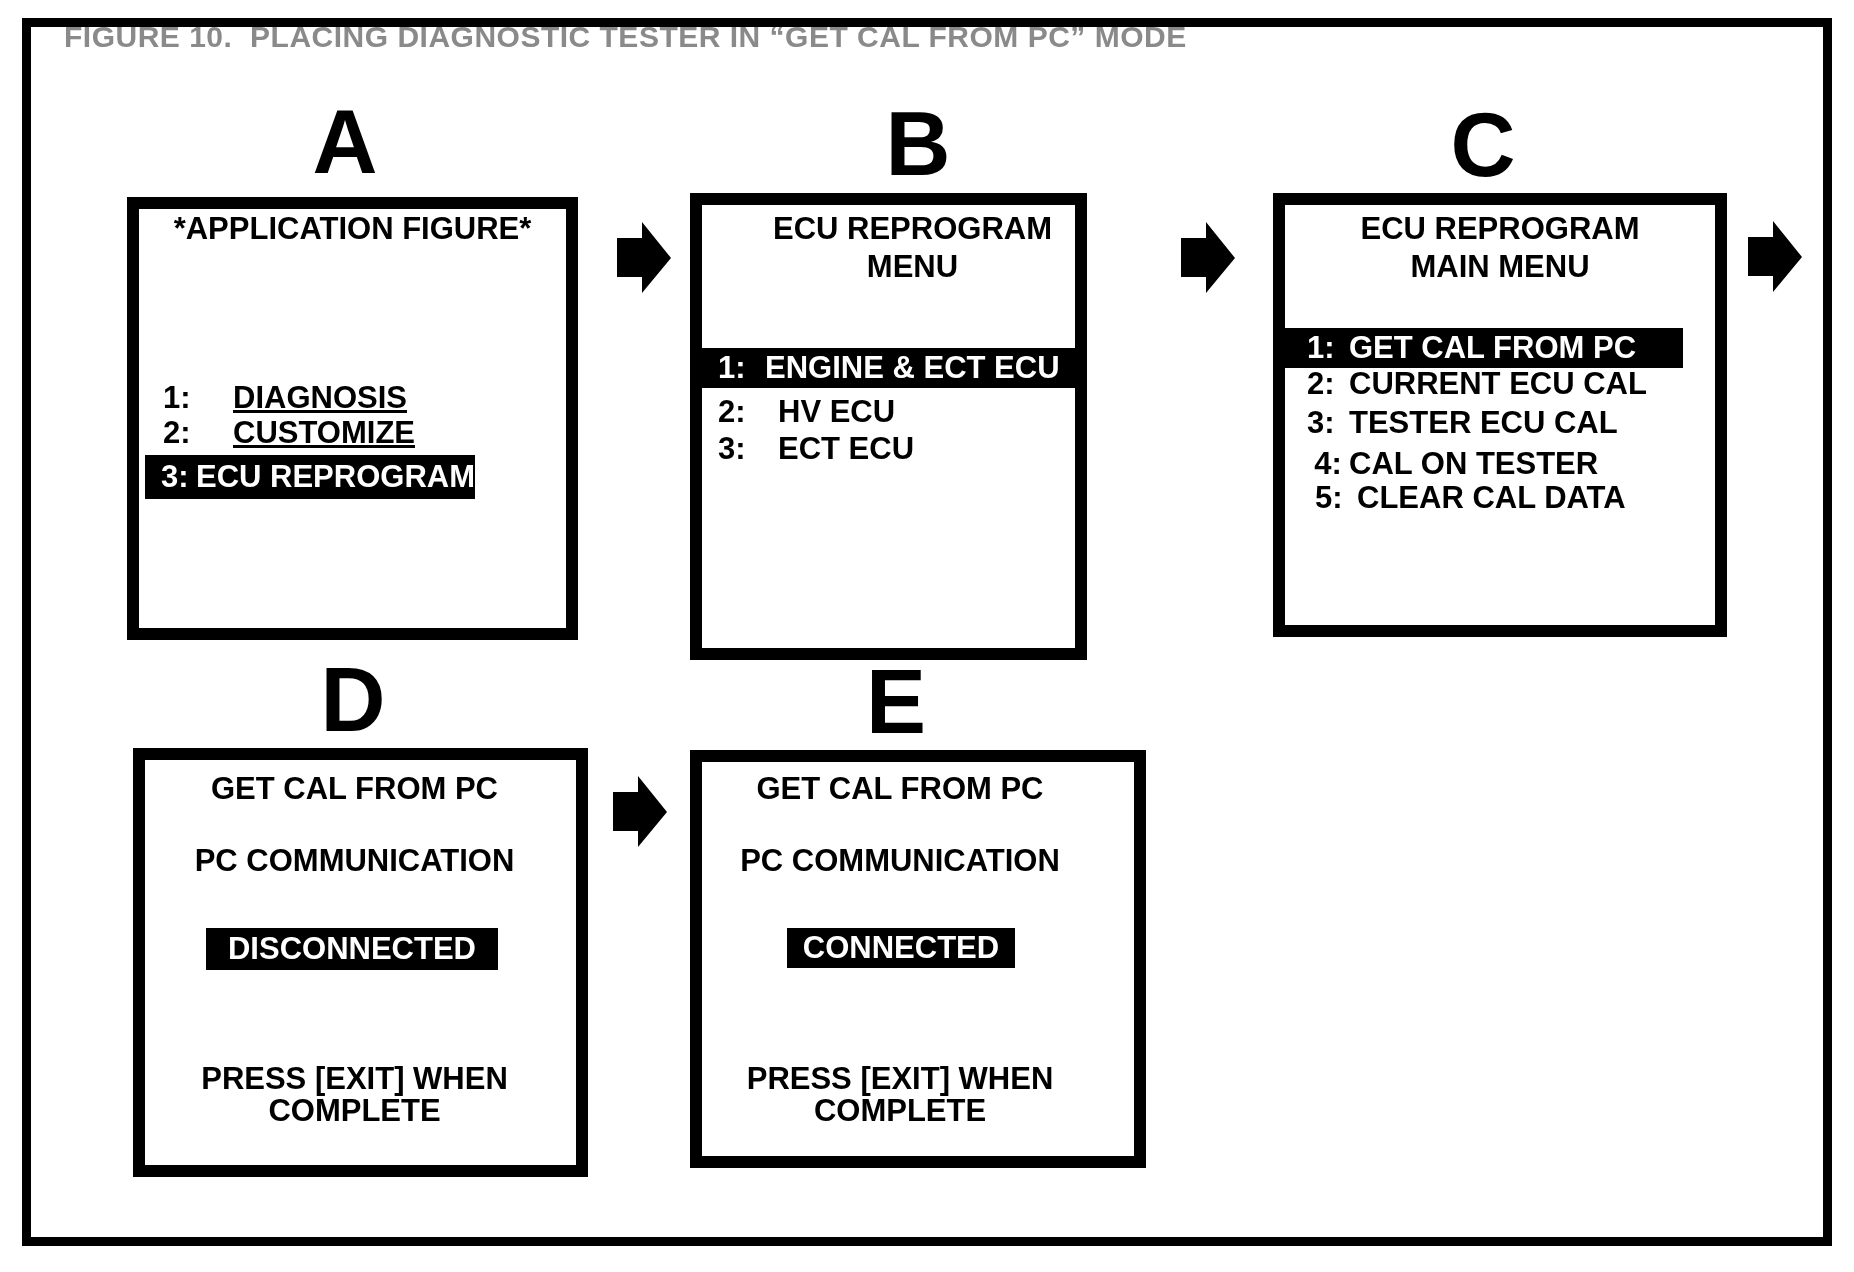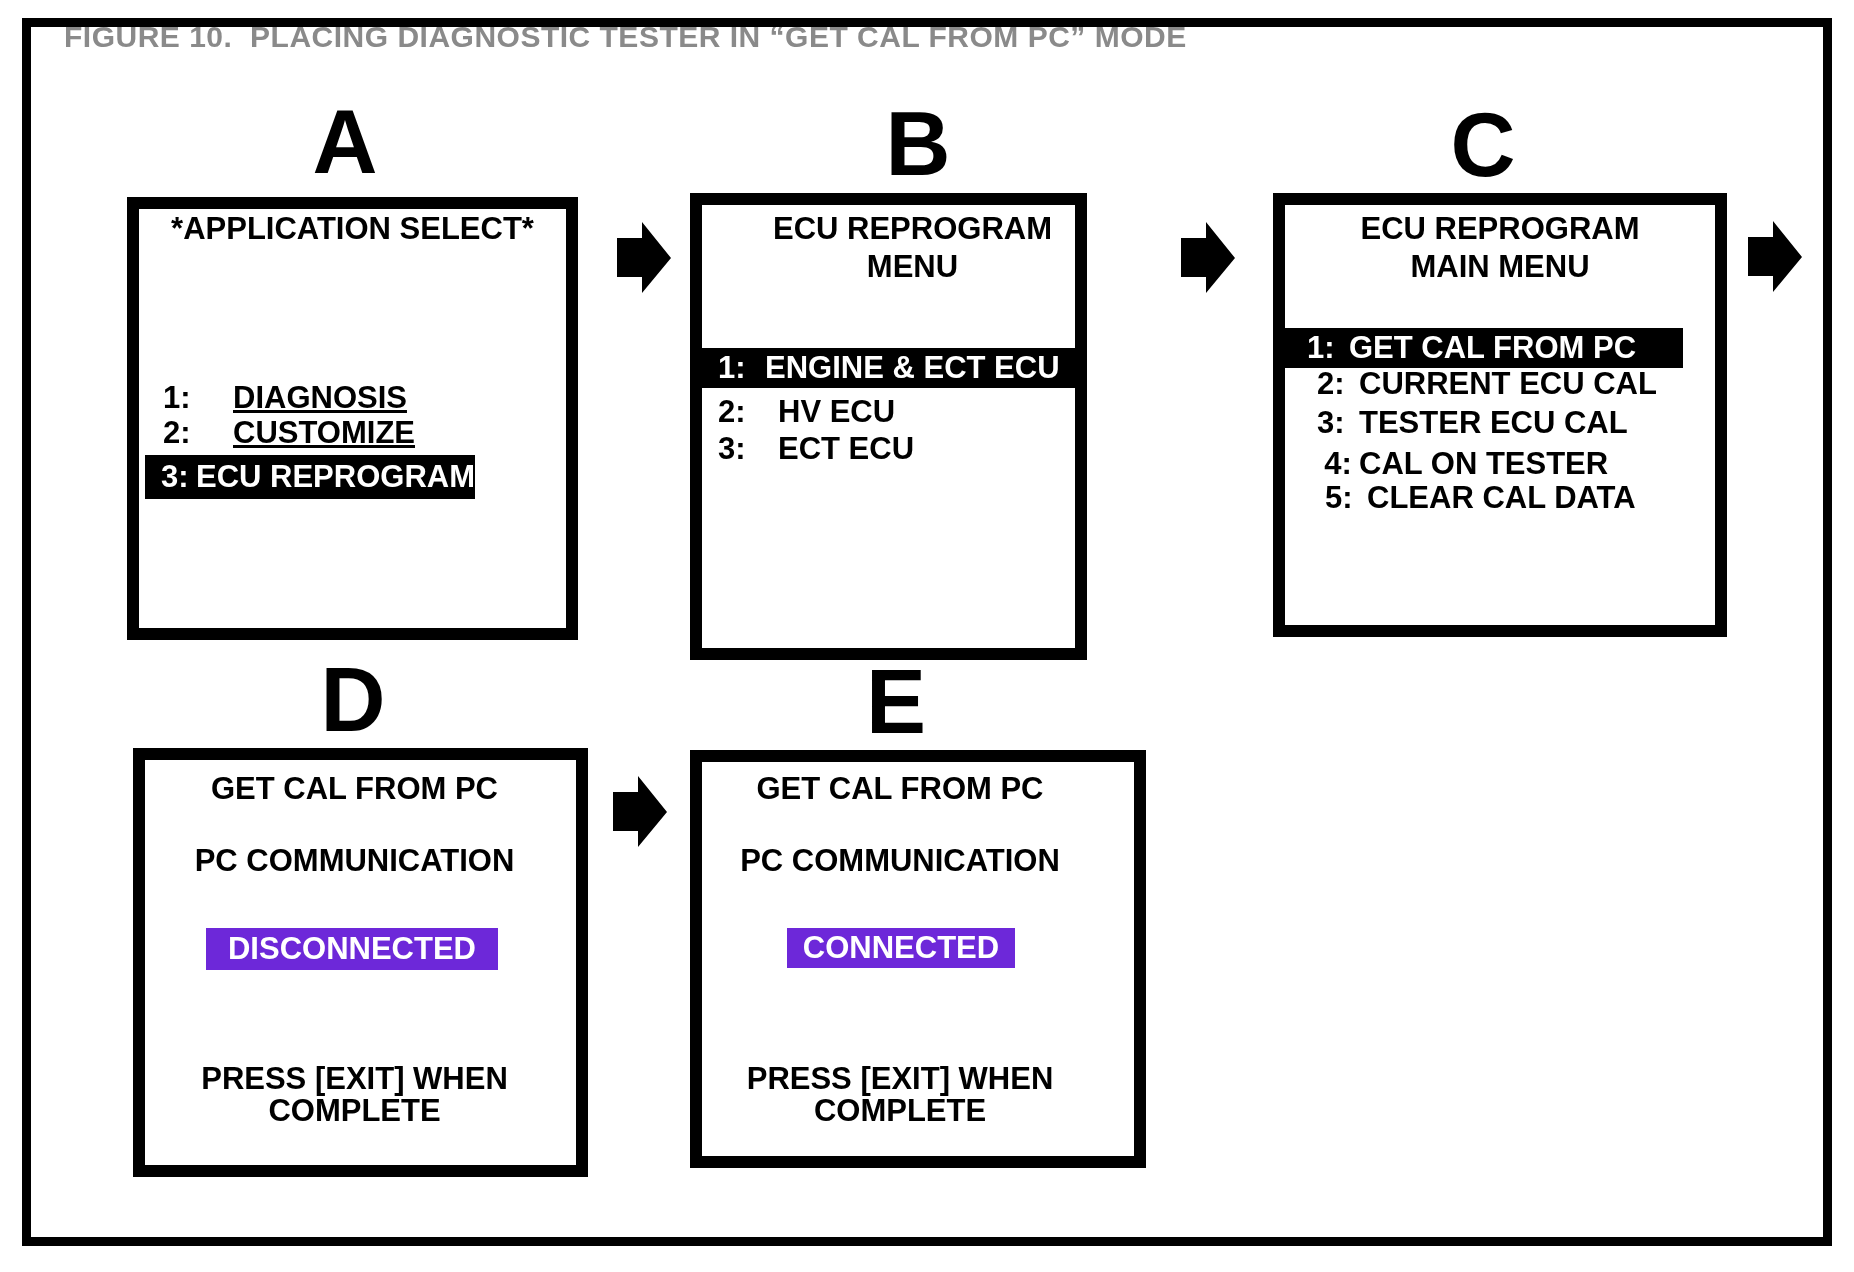--- a/index.html
+++ b/index.html
@@ -34,30 +34,30 @@
 
   
   .sB .stitle{top:5px;left:24px;right:-24px;}
   .sB .mrow{left:16px;}
   .sB .mrow .num{width:60px;}
   .sB .hlbar{left:0;top:143px;width:calc(100% + 12px);height:40px;padding-left:16px;}
   .sB .hlbar .num{width:47px;}
 
   
   .sC .stitle{top:5px;}
-  .sC .mrow{left:32px;}
+  .sC .mrow{left:22px;}
   .sC .mrow .num{width:42px;}
   .sC .hlbar{left:0;top:123px;width:398px;height:40px;padding-left:22px;}
   .sC .hlbar .num{width:42px;}
 
   
   .cline{position:absolute;text-align:center;line-height:31px;white-space:pre;}
   .sD .cline{left:-6px;right:6px;}
   .sE .cline{left:-18px;right:18px;}
-  .statbar{position:absolute;background:#6d28d9;color:#fff;display:flex;align-items:center;
+  .statbar{position:absolute;background:#000000;color:#fff;display:flex;align-items:center;
            justify-content:center;white-space:pre;}
   .sD .statbar{left:61px;top:168px;width:292px;height:42px;}
   .sE .statbar{left:85px;top:166px;width:228px;height:40px;}
 
   .arrow{position:absolute;}
 </style>
 </head>
 <body>
 
 <div class="canvas">
@@ -66,21 +66,21 @@
 
   <div class="fig-title">FIGURE 10.  PLACING DIAGNOSTIC TESTER IN “GET CAL FROM PC” MODE</div>
 
   <div class="letter" style="left:345px;top:97px;">A</div>
   <div class="letter" style="left:918px;top:99px;">B</div>
   <div class="letter" style="left:1483px;top:100px;">C</div>
   <div class="letter" style="left:353px;top:655px;">D</div>
   <div class="letter" style="left:896px;top:657px;">E</div>
 
   <div class="screen sA" style="left:127px;top:197px;width:451px;height:443px;">
-    <div class="stitle">*APPLICATION SELECT*</div>
+    <div class="stitle">*APPLICATION FIGURE*</div>
     <div class="mrow" style="top:171px;"><span class="num">1:</span><span>DIAGNOSIS</span></div>
     <div class="mrow" style="top:206px;"><span class="num">2:</span><span>CUSTOMIZE</span></div>
     <div class="hlbar on"><span class="num">3:</span><span>ECU REPROGRAM</span></div>
   </div>
 
   <svg class="arrow" style="left:617px;top:222px;" width="54" height="72" viewBox="0 0 54 72">
     <polygon points="0,16 25,16 25,0 54,36 25,71 25,55 0,55" fill="#000"></polygon>
   </svg>
 
   <div class="screen sB" style="left:690px;top:193px;width:397px;height:467px;">

